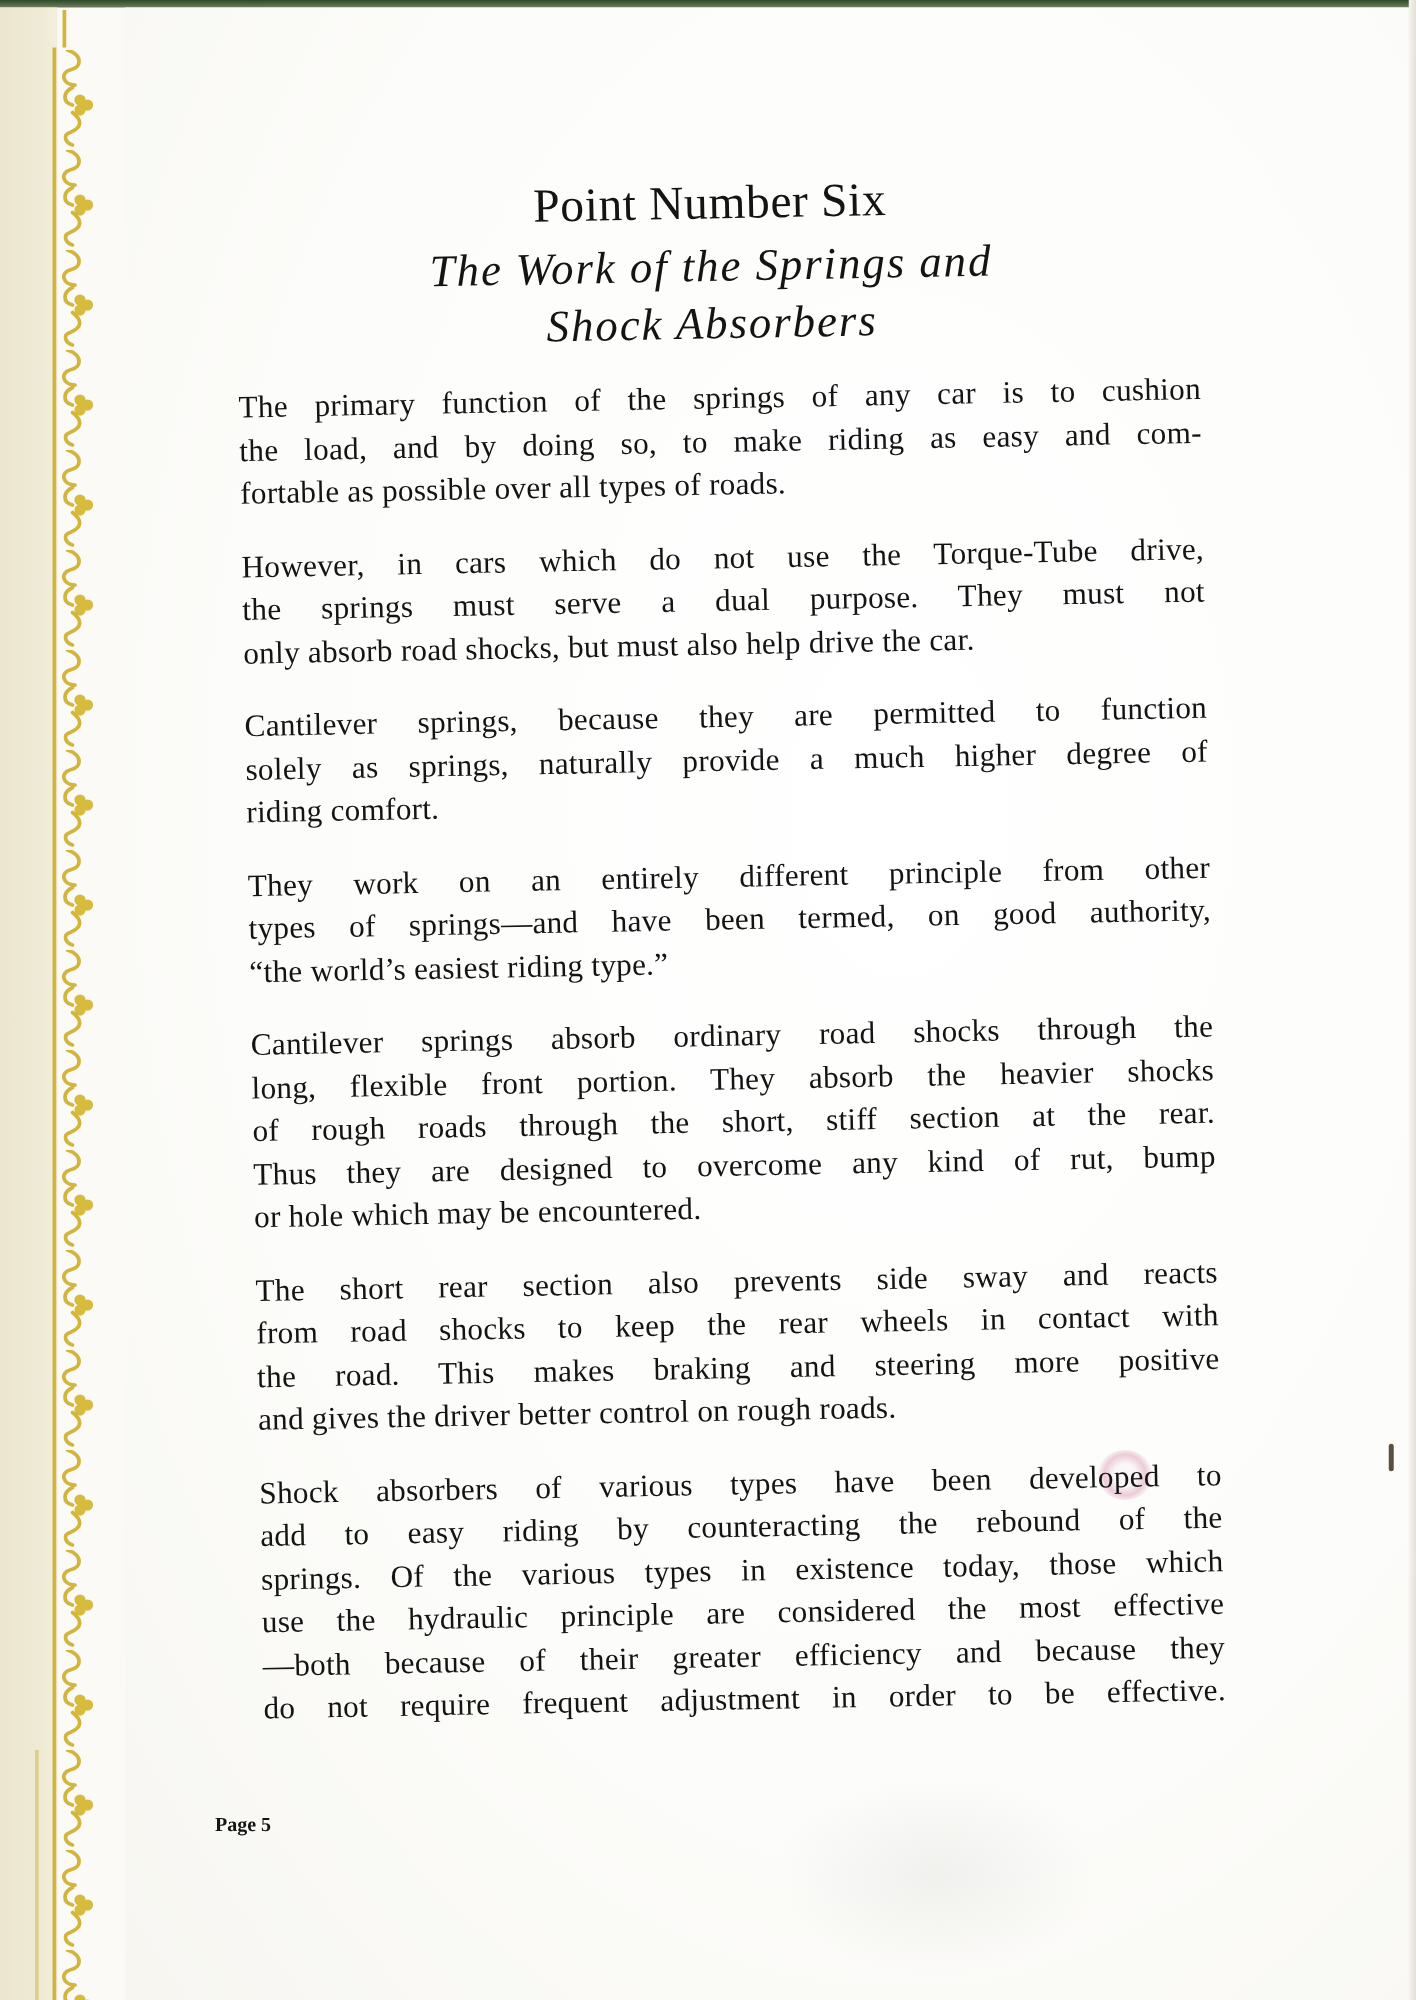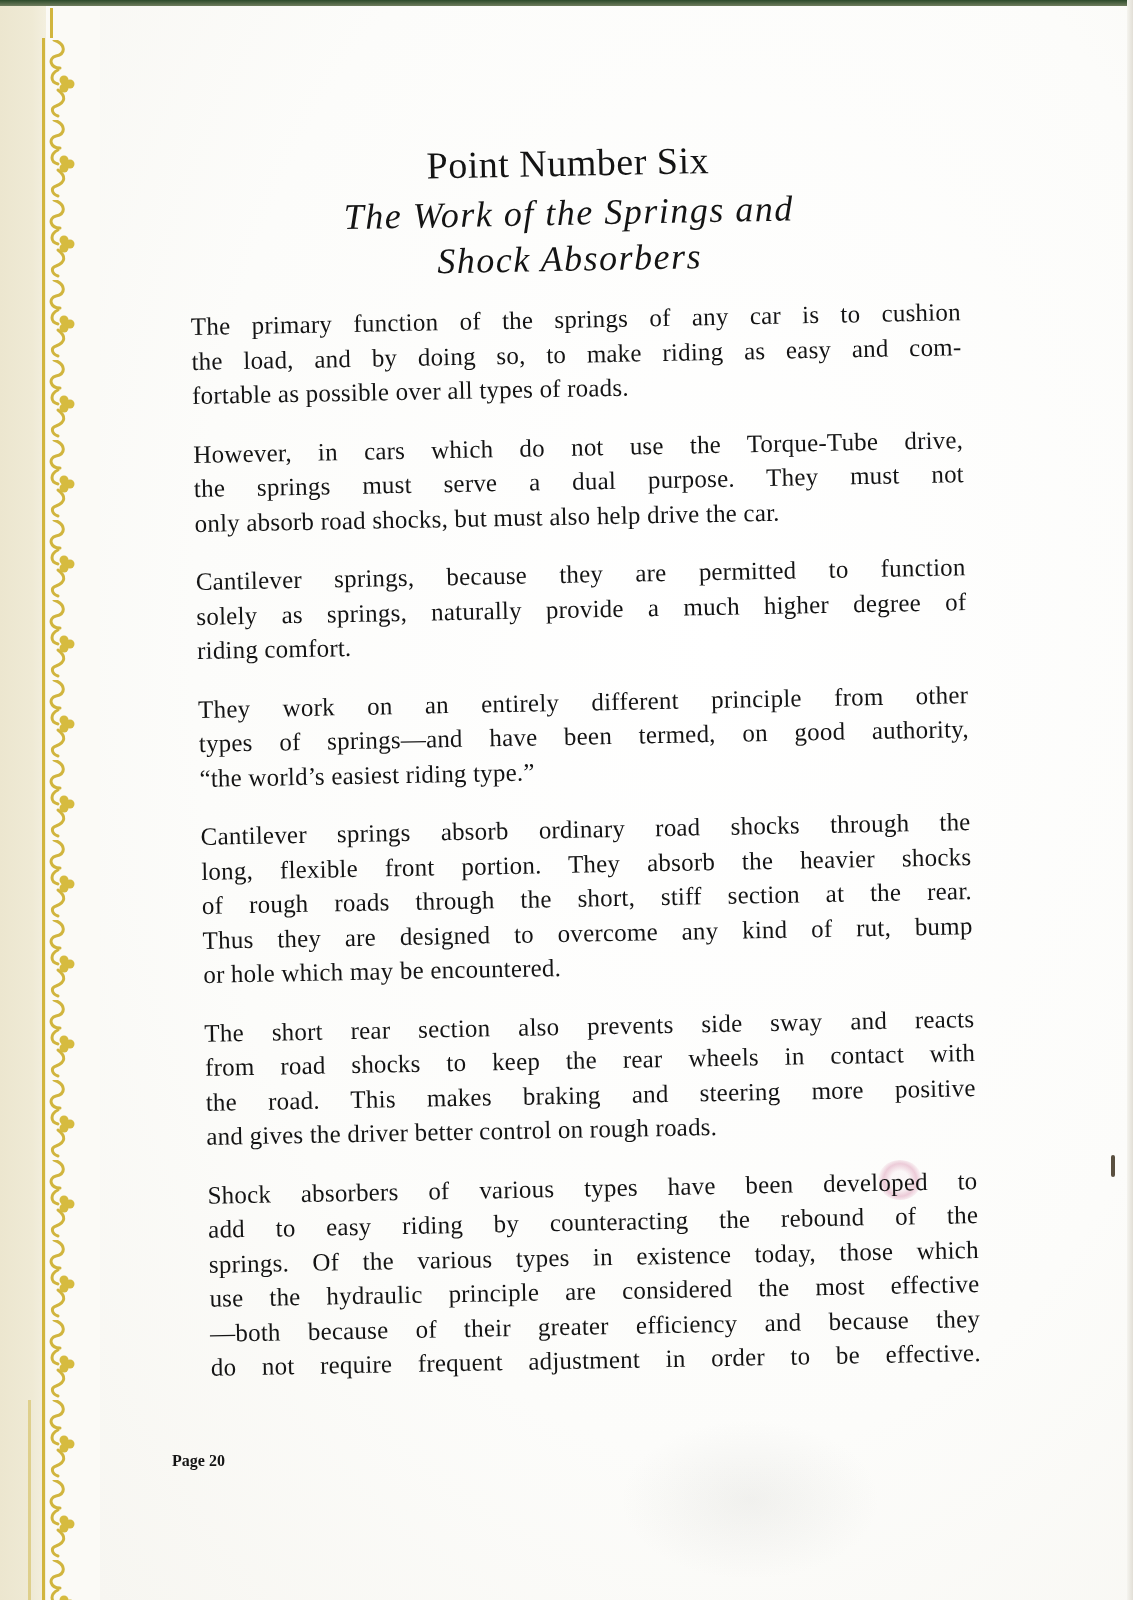--- a/index.html
+++ b/index.html
@@ -221,13 +221,13 @@
       <span class="line">Shock absorbers of various types have been developed to</span>
       <span class="line">add to easy riding by counteracting the rebound of the</span>
       <span class="line">springs.  Of the various types in existence today, those which</span>
       <span class="line">use the hydraulic principle are considered the most effective</span>
       <span class="line">—both because of their greater efficiency and because they</span>
       <span class="line">do not require frequent adjustment in order to be effective.</span>
     </p>
   </div>
 </div>
 
-<div class="page-num">Page 20</div>
+<div class="page-num">Page 5</div>
 
 </body></html>

